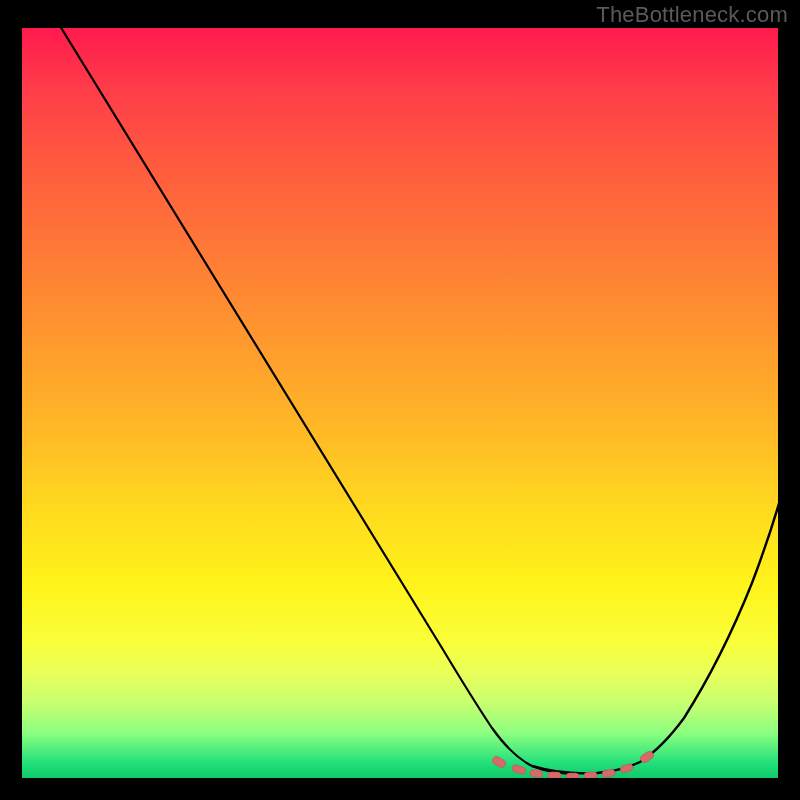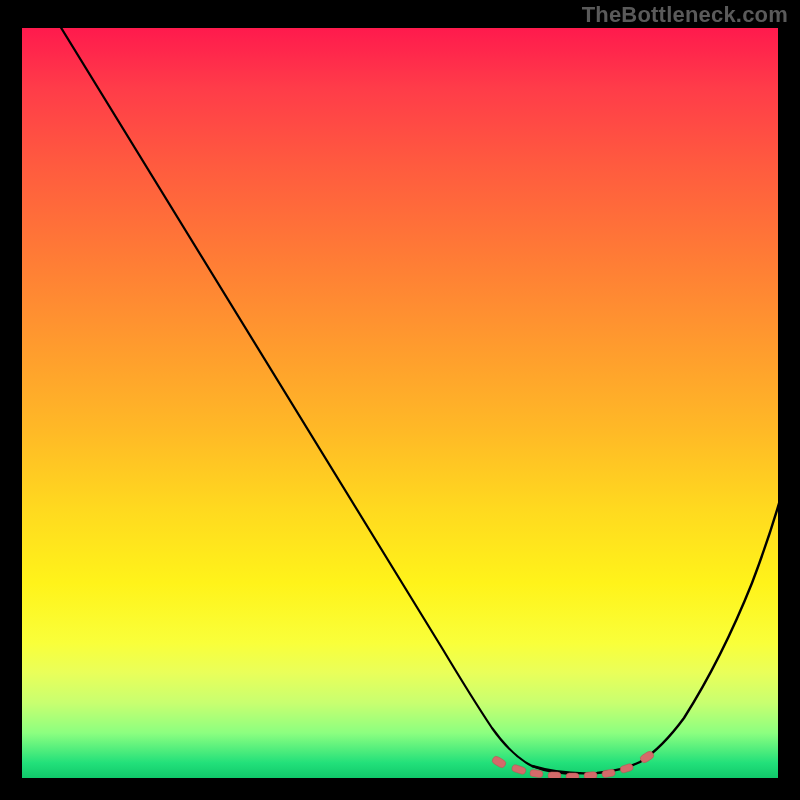--- a/index.html
+++ b/index.html
@@ -9,21 +9,21 @@
     width: 800px;
     height: 800px;
     background: #000;
   }
   .watermark {
     position: absolute;
     top: 2px;
     right: 12px;
     font-family: Arial, Helvetica, sans-serif;
     font-size: 22px;
-    font-weight: bold;
+    font-weight: normal;
     color: #5a5a5a;
     letter-spacing: 0.2px;
     z-index: 5;
   }
   .plot {
     position: absolute;
     left: 22px;
     top: 28px;
     width: 756px;
     height: 750px;

